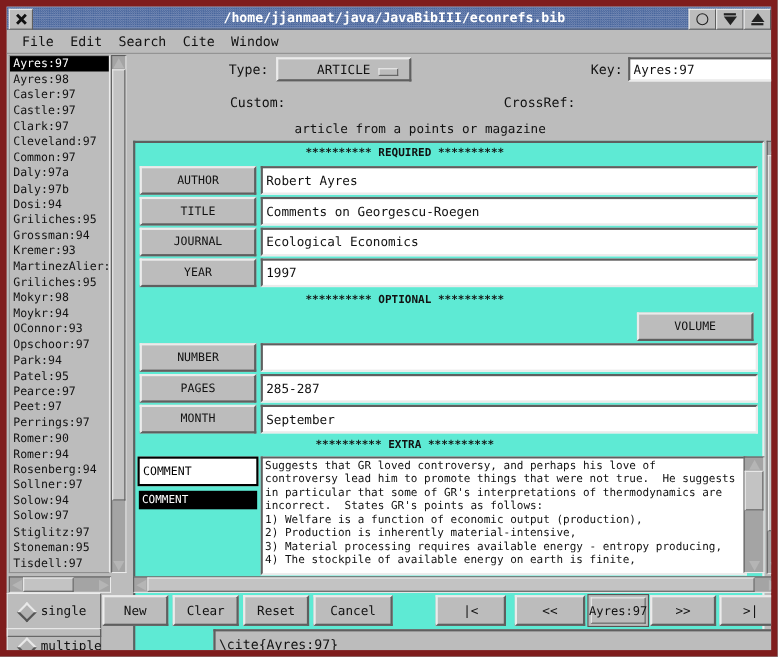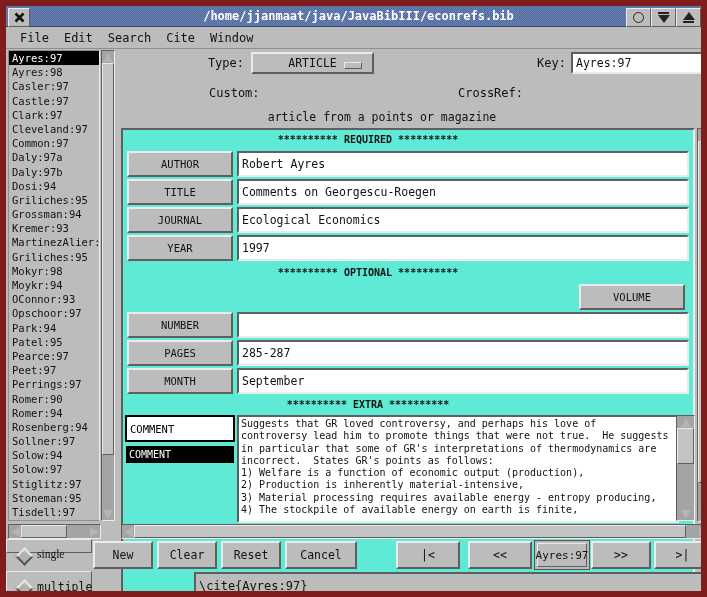--- a/index.html
+++ b/index.html
@@ -295,21 +295,21 @@
         <div class="tri-lf"></div>
       </div>
     <div class="sb-track">
       <div class="sb-thumb" style="left:0;top:0;height:100%;width:98%;"></div>
     </div>
     <div class="sb-arrow">
         <div class="tri-rt"></div>
       </div>
   </div>
 
-  <div class="abs mode-box" style="left:0;top:533px;width:86px;height:14px;font-family:Liberation Serif, serif;">
+  <div class="abs mode-box" style="left:0;top:533px;width:86px;height:40px;">
     <div class="abs diamond" style="left:11px;top:10px;"></div>
     <div class="abs mode-label" style="left:30px;top:8px;">single</div>
   </div>
   <div class="abs mode-box" style="left:0;top:565px;width:86px;height:31px;">
     <div class="abs diamond" style="left:11px;top:10px;"></div>
     <div class="abs mode-label" style="left:30px;top:8px;">multiple</div>
   </div>
 
   <div class="abs" style="left:87px;top:535px;height:28px;display:flex;gap:4px;">
 

